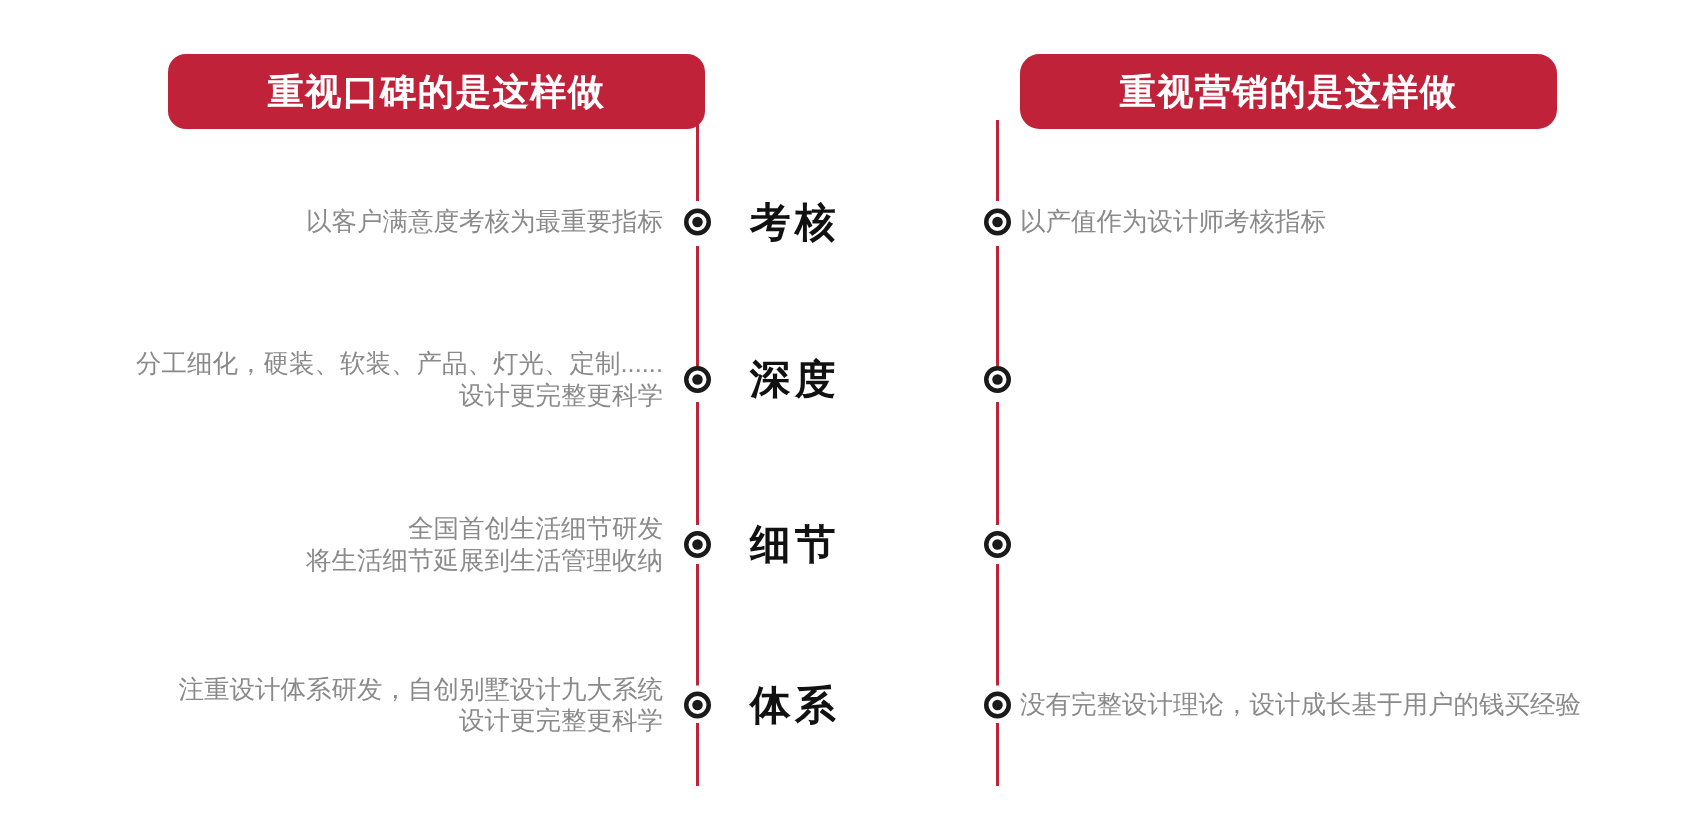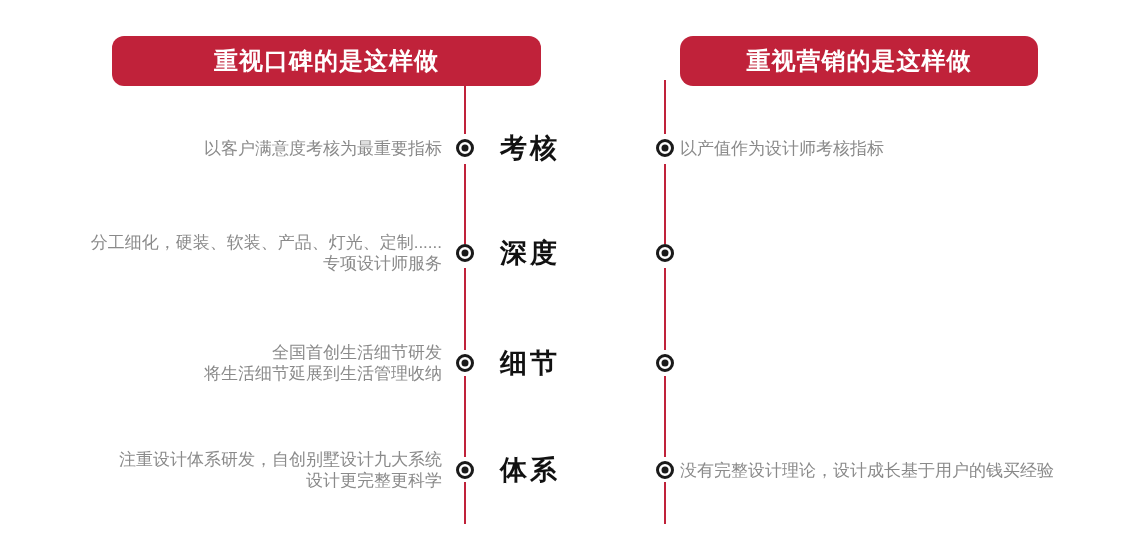--- a/index.html
+++ b/index.html
@@ -30,21 +30,21 @@
     border-radius: 12px;
     color: #ffffff;
     font-size: 24px;
     font-weight: bold;
     letter-spacing: 1px;
     display: flex;
     align-items: center;
     justify-content: center;
     box-sizing: border-box;
   }
-  .banner-left  { left: 112px; width: 429px; }
+  .banner-left  { left: 112px; width: 358px; }
   .banner-right { left: 680px; width: 358px; border-radius: 13px; }
 
   
   .rail {
     position: absolute;
     width: 2px;
     background: transparent;
   }
   .rail-seg {
     position: absolute;
@@ -139,21 +139,21 @@
   <div class="marker marker-left" style="top:148px;"></div>
   <div class="marker marker-right" style="top:148px;"></div>
   <div class="category" style="top:148px;">考核</div>
   <div class="side-text side-left" style="top:148px;">以客户满意度考核为最重要指标</div>
   <div class="side-text side-right" style="top:148px;">以产值作为设计师考核指标</div>
 
   <div class="marker marker-left" style="top:253px;"></div>
   <div class="marker marker-right" style="top:253px;"></div>
   <div class="category" style="top:253px;">深度</div>
   <div class="side-text side-left" style="top:253px;">分工细化，硬装、软装、产品、灯光、定制......
-专项设计师服务</div>
+设计更完整更科学</div>
 
   <div class="marker marker-left" style="top:363px;"></div>
   <div class="marker marker-right" style="top:363px;"></div>
   <div class="category" style="top:363px;">细节</div>
   <div class="side-text side-left" style="top:363px;">全国首创生活细节研发
 将生活细节延展到生活管理收纳</div>
 
   <div class="marker marker-left" style="top:470px;"></div>
   <div class="marker marker-right" style="top:470px;"></div>
   <div class="category" style="top:470px;">体系</div>

